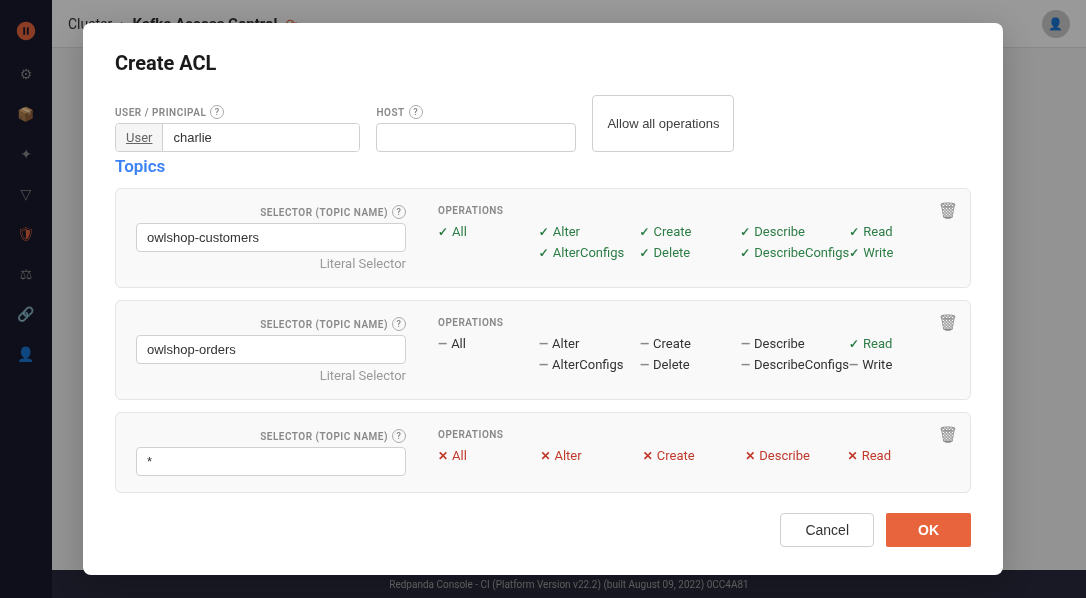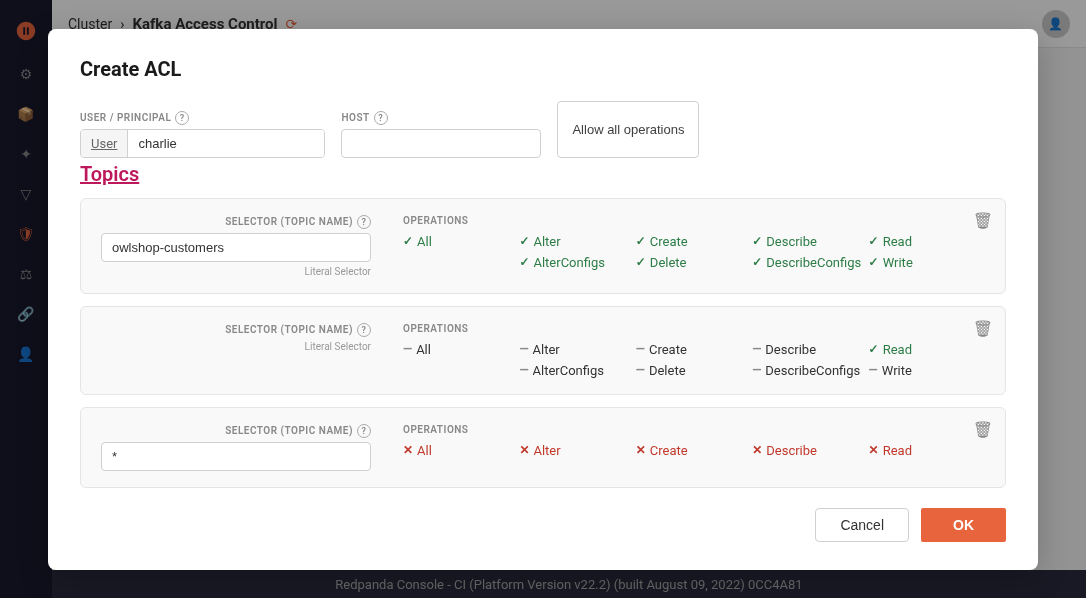--- a/index.html
+++ b/index.html
@@ -83,21 +83,21 @@
       background: rgba(0,0,0,0.4);
       display: flex;
       align-items: center;
       justify-content: center;
       z-index: 100;
     }
 
     .modal {
       background: white;
       border-radius: 8px;
-      width: 990px;
+      width: 920px;
       max-height: 570px;
       overflow-y: auto;
       padding: 28px 32px;
       box-shadow: 0 8px 32px rgba(0,0,0,0.2);
       position: relative;
     }
 
     .modal-title {
       font-size: 20px;
       font-weight: 700;
@@ -186,25 +186,24 @@
       border-radius: 4px;
       padding: 20px 14px;
       font-size: 13px;
       color: #404040;
       cursor: pointer;
       white-space: nowrap;
     }
 
     
     .section-title {
-      font-size: 20px;
+      font-size: 17px;
       font-weight: 600;
-      color: #be185d;
+      color: #3b82f6;
       margin-bottom: 12px;
-      text-decoration: underline;
     }
 
     
     .topic-card {
       background: #f9f9f9;
       border: 1px solid #e5e5e5;
       border-radius: 6px;
       padding: 16px 20px;
       margin-bottom: 12px;
       position: relative;
@@ -229,21 +228,21 @@
       border-radius: 4px;
       padding: 6px 10px;
       font-size: 13px;
       color: #333;
       background: white;
       outline: none;
       width: 100%;
     }
 
     .selector-hint {
-      font-size: 10px;
+      font-size: 13px;
       color: #999;
     }
 
     .ops-section {
       flex: 1;
     }
 
     .ops-label {
       font-size: 10px;
       font-weight: 600;
@@ -331,21 +330,21 @@
       align-items: center;
       justify-content: center;
       gap: 8px;
       position: absolute;
       bottom: 0;
       left: 52px;
       right: 0;
     }
 
     .bottom-bar-text {
-      font-size: 13px;
+      font-size: 10px;
       color: #aaa;
     }
 
     
     .rp-logo {
       display: flex;
       align-items: center;
       gap: 4px;
       padding: 8px;
     }
@@ -494,20 +493,21 @@
           </div>
         </div>
         <div class="topic-card">
           <button class="delete-btn">🗑</button>
           <div class="topic-card-inner">
             <div class="selector-field">
               <div class="form-label">
                 <span>SELECTOR (TOPIC NAME)</span> 
                 <span class="help-icon">?</span>
               </div>
+              <input class="selector-input" type="text" value="owlshop-orders" style="">
               <div class="selector-hint">Literal Selector</div>
             </div>
             <div class="ops-section">
               <div class="ops-label">OPERATIONS</div>
               <div class="ops-grid">
                 <div class="op-item denied">
                   <span class="op-icon dash">—</span>
                   <span>All</span>
                 </div>
                 <div class="op-item denied">

